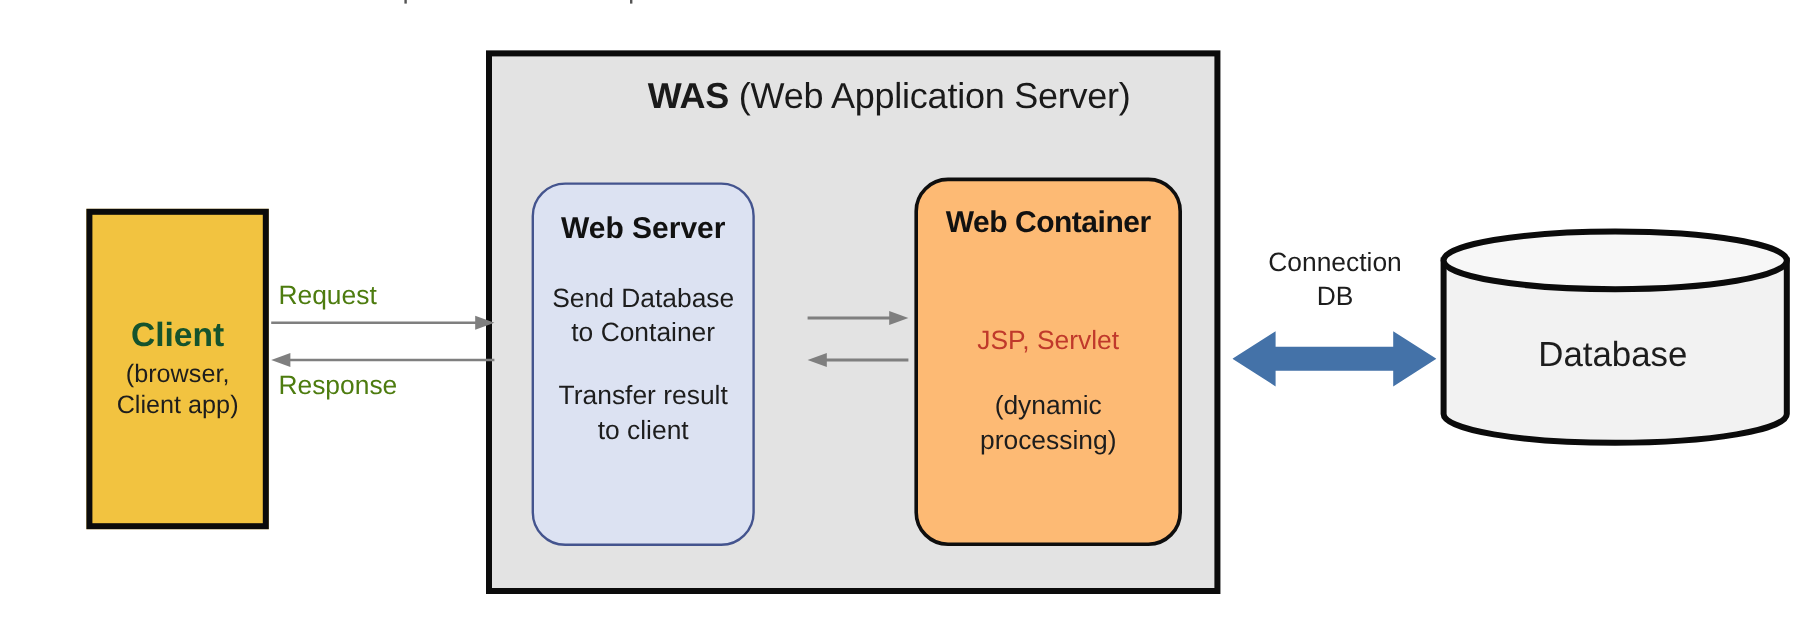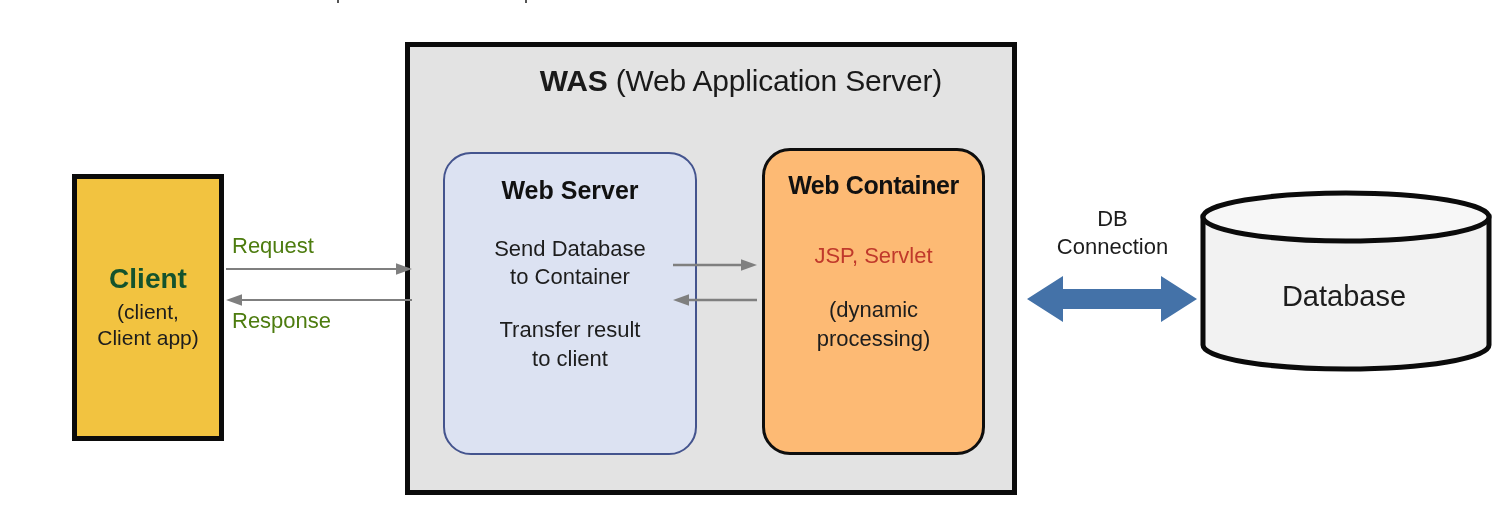--- a/index.html
+++ b/index.html
@@ -71,21 +71,21 @@
     font-size: 21px;
     color: #1d1d1d;
     line-height: 1.25;
   }
 
   
   .webserver-box {
     position: absolute;
     left: 443px;
     top: 152px;
-    width: 254px;
+    width: 186px;
     height: 303px;
     background: #dce2f2;
     border: 2px solid #44548e;
     border-radius: 28px;
     box-sizing: border-box;
     display: flex;
     flex-direction: column;
     align-items: center;
     text-align: center;
     padding-top: 22px;
@@ -125,20 +125,21 @@
     font-size: 25px;
     font-weight: bold;
     color: #111111;
     line-height: 1.15;
     letter-spacing: -0.4px;
   }
   .webcontainer-red {
     font-size: 22px;
     color: #c0392b;
     line-height: 1.3;
+    margin-top: 28px;
   }
   .webcontainer-line {
     font-size: 22px;
     color: #1d1d1d;
     line-height: 1.3;
   }
 
   
   .arrow-svg {
     position: absolute;
@@ -202,21 +203,21 @@
   <div class="top-artifact" style="left:337px;"></div>
   <div class="top-artifact" style="left:525px;"></div>
 
   <div class="was-box"></div>
   <div class="was-title">
     <span class="bold">WAS</span><span> (Web Application Server)</span>
   </div>
 
   <div class="client-box">
     <div class="client-title">Client</div>
-    <div class="client-sub">(client,</div>
+    <div class="client-sub">(browser,</div>
     <div class="client-sub">Client app)</div>
   </div>
 
   <div class="arrow-label" style="left:232px; top:233px; width:175px;">Request</div>
 
   <svg class="arrow-svg" style="left:226px; top:262px;" width="186" height="14" viewBox="0 0 186 14">
     <line x1="0" y1="7" x2="173" y2="7" stroke="#7f7f7f" stroke-width="2.2"></line>
     <polygon points="186,7 170,1.2 170,12.8" fill="#7f7f7f"></polygon>
   </svg>
 
@@ -250,22 +251,22 @@
   <div class="webcontainer-box">
     <div class="webcontainer-title">Web Container</div>
     <div class="gap-lg" style="height:42px;"></div>
     <div class="webcontainer-red">JSP, Servlet</div>
     <div class="gap-md" style="height:26px;"></div>
     <div class="webcontainer-line">(dynamic</div>
     <div class="webcontainer-line">processing)</div>
   </div>
 
   <div class="db-label">
+    <div>Connection</div>
     <div>DB</div>
-    <div>Connection</div>
   </div>
 
   <svg class="db-arrow" width="170" height="50" viewBox="0 0 170 50">
     <polygon points="0,25 36,2 36,15 134,15 134,2 170,25 134,48 134,35 36,35 36,48" fill="#4472a8"></polygon>
   </svg>
 
   <svg class="db-cylinder" width="296" height="182" viewBox="0 0 296 182">
     <path d="M5,27 L5,155 A143,24 0 0 0 291,155 L291,27 Z" fill="#f2f2f2" stroke="#0b0b0b" stroke-width="5"></path>
     <ellipse cx="148" cy="27" rx="143" ry="24" fill="#f7f7f7" stroke="#0b0b0b" stroke-width="5"></ellipse>
   </svg>

